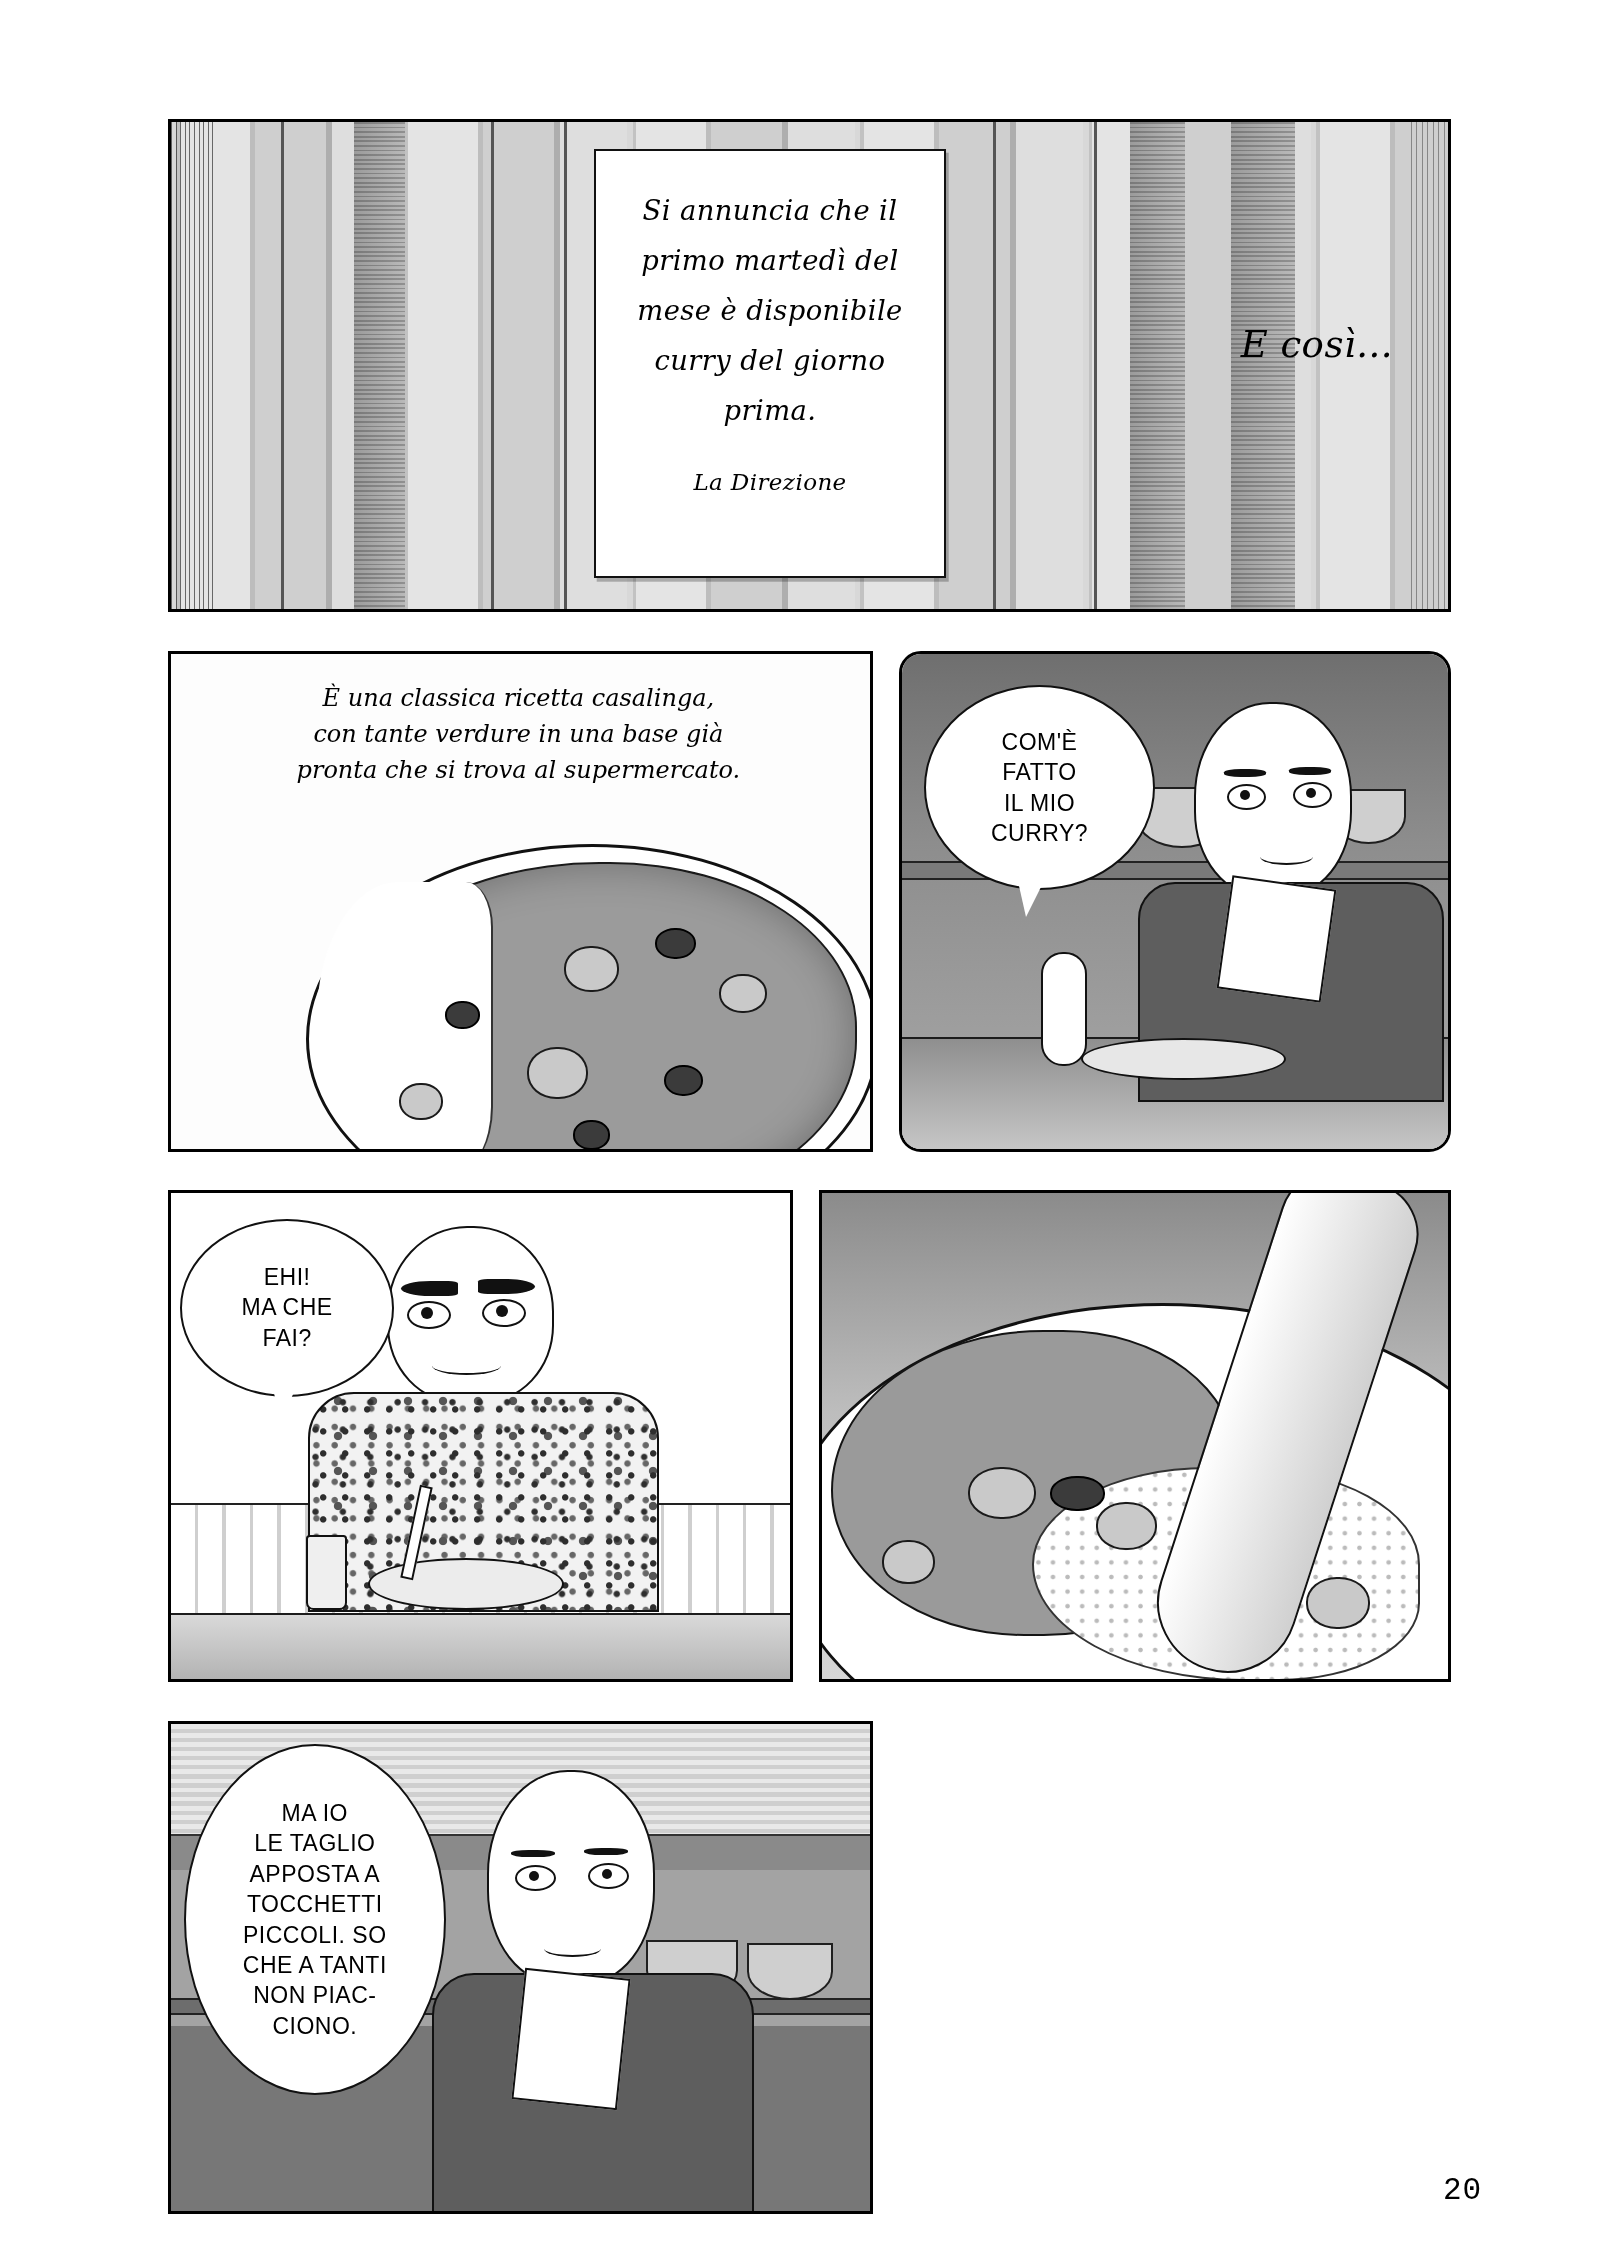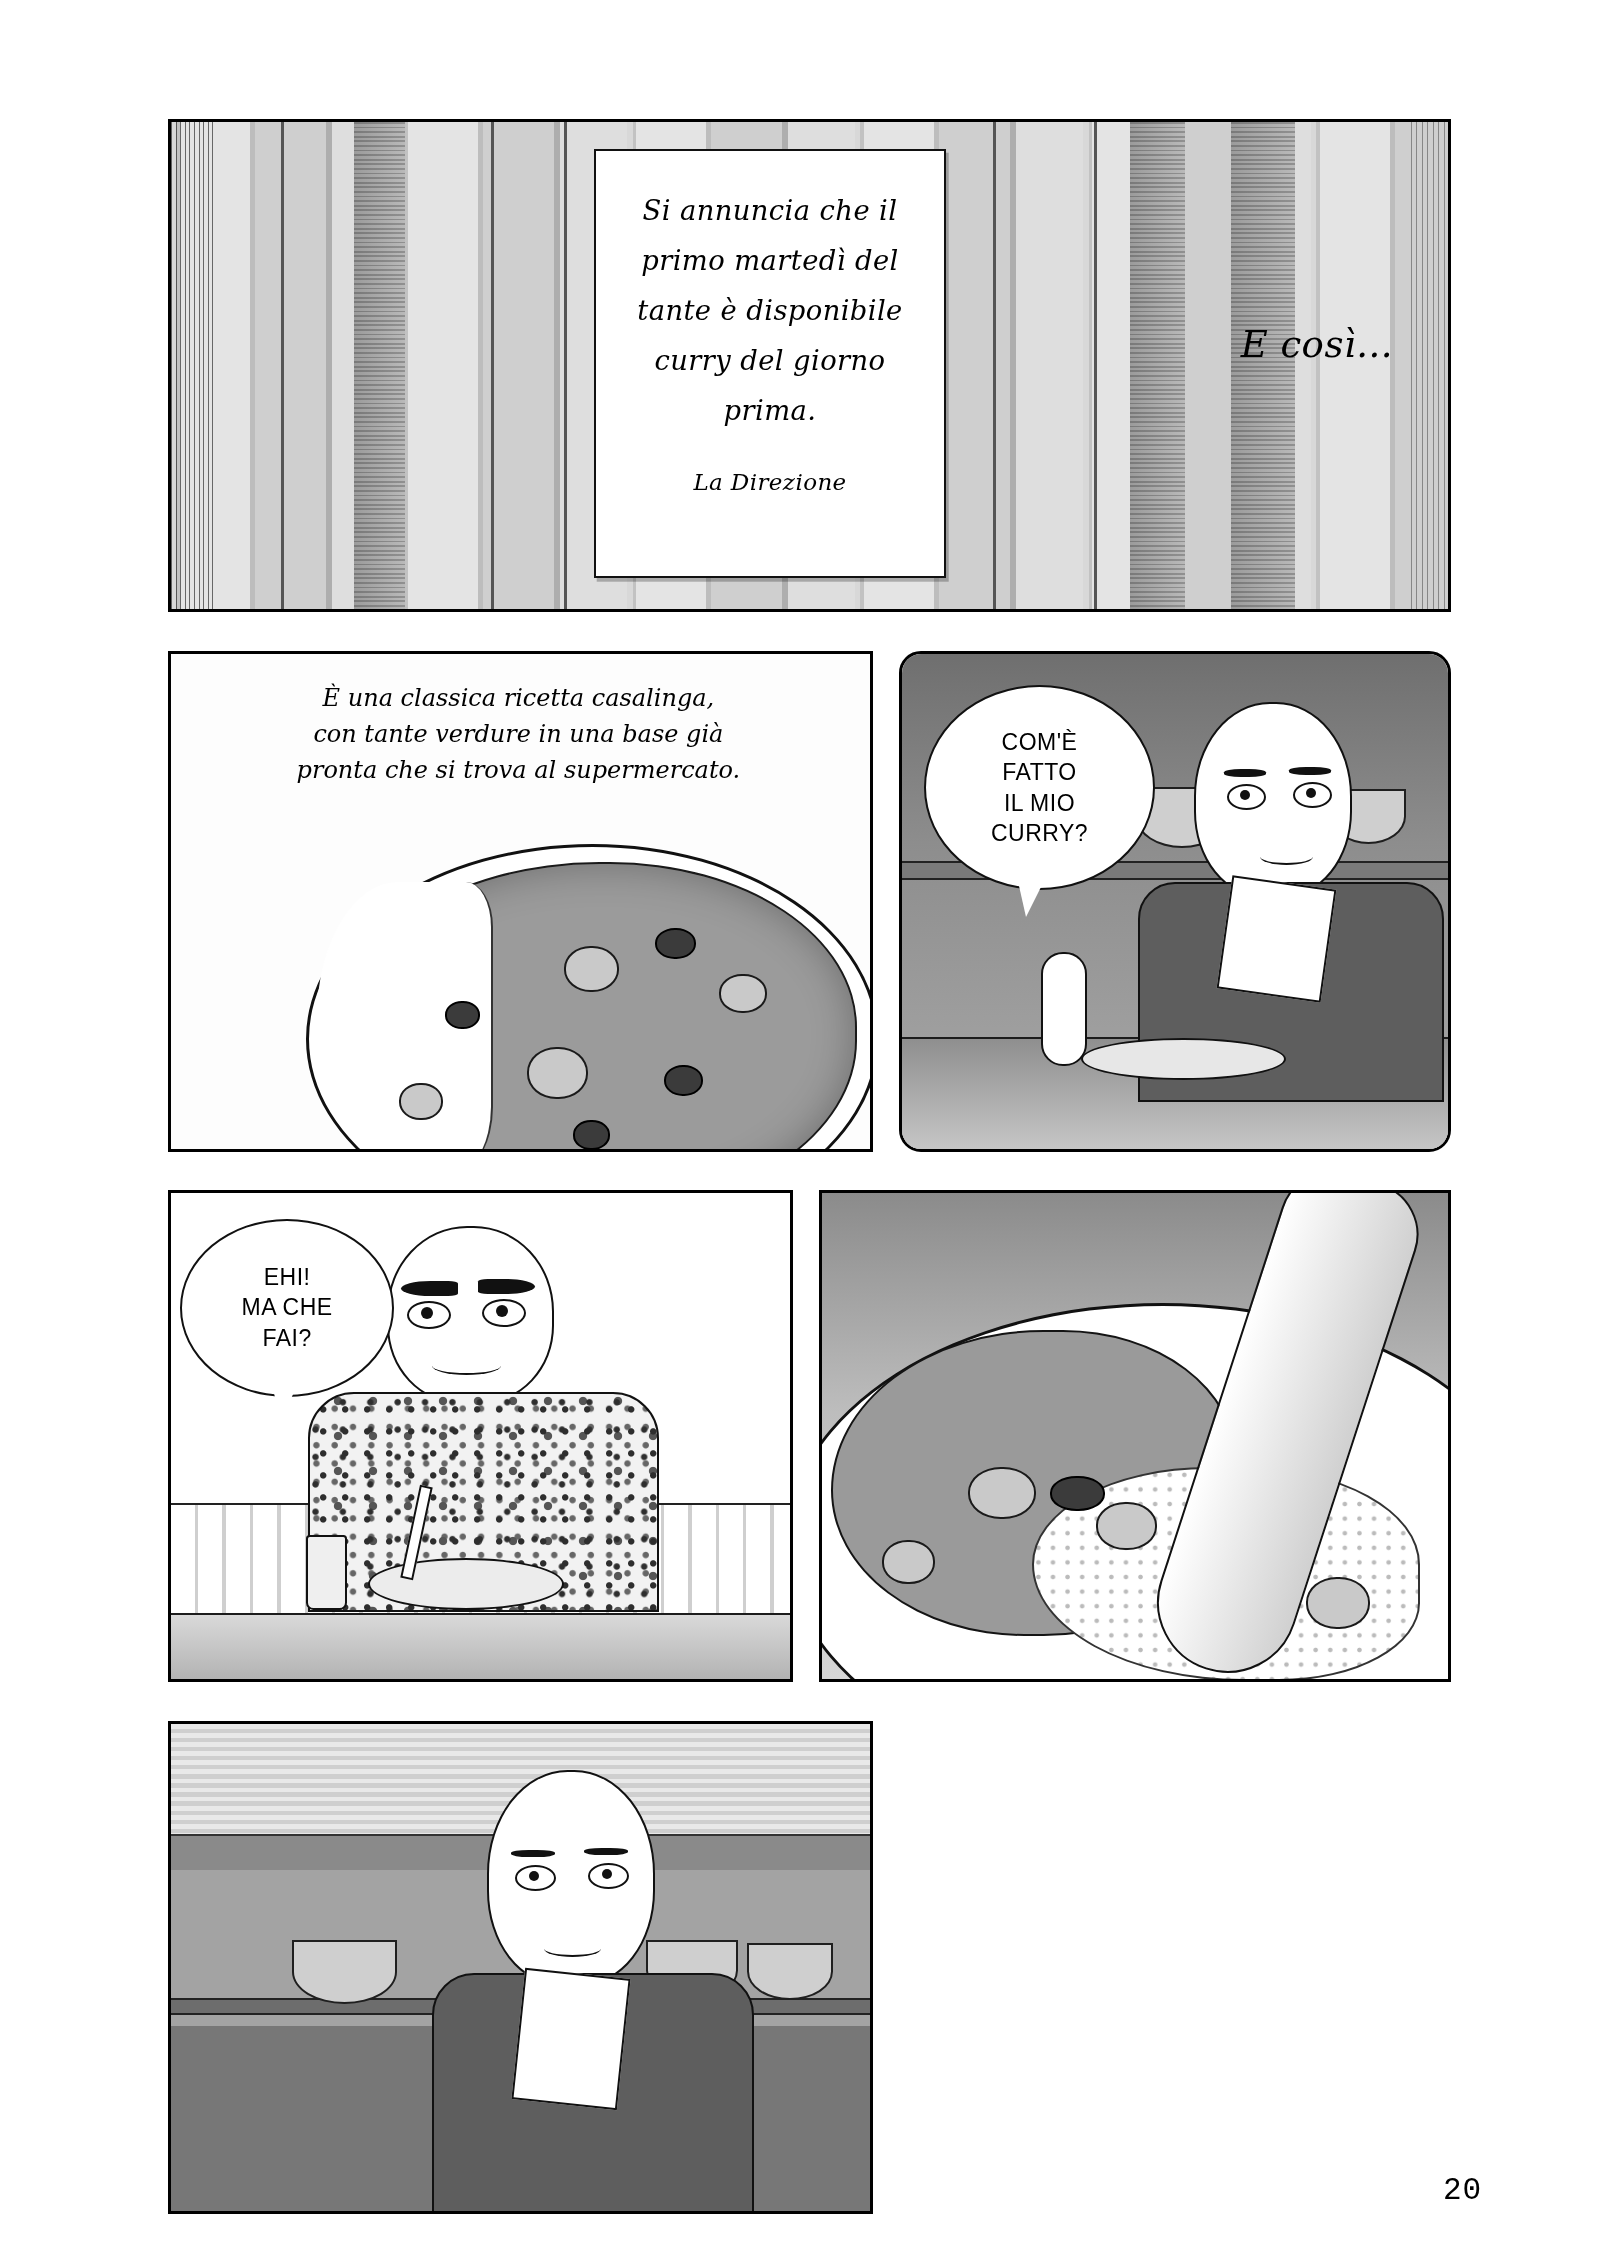--- a/index.html
+++ b/index.html
@@ -343,21 +343,21 @@
     <div class="plank-line" style="left:110px;"></div>
     <div class="plank-line" style="left:320px;"></div>
     <div class="plank-line" style="left:393px;"></div>
     <div class="plank-line" style="left:822px;"></div>
     <div class="plank-line" style="left:923px;"></div>
     <div class="hatch-right"></div>
 
     <div class="notice">
       <p>Si annuncia che il</p>
       <p>primo martedì del</p>
-      <p>tante è disponibile</p>
+      <p>mese è disponibile</p>
       <p>curry del giorno</p>
       <p>prima.</p>
       <p class="sig">La Direzione</p>
     </div>
 
     <div class="echoes">E così...</div>
   </div>
 
   <div class="panel" id="panel2">
     <div class="curry-bg"></div>
@@ -468,18 +468,28 @@
     <div class="brow" style="left:340px;top:126px;width:44px;height:7.3px;"></div>
     <div class="brow" style="left:413px;top:124px;width:44px;height:7.3px;"></div>
     <div class="eye" style="left:344px;top:141px;width:37px;height:22px;"></div>
     <div class="eye" style="left:417px;top:139px;width:37px;height:22px;"></div>
     <div class="pupil" style="left:358px;top:147px;width:10px;height:10px;"></div>
     <div class="pupil" style="left:431px;top:145px;width:10px;height:10px;"></div>
     <div class="mouth" style="left:373px;top:216px;width:57px;height:14.6px;"></div>
     <div class="body-robe" style="left:261px;top:249px;width:318px;height:243px;border-radius:42px 42px 0 0;"></div>
     <div class="body-robe" style="left:347px;top:249px;width:102px;height:128px;background:#fff;transform:rotate(6deg);"></div>
 
+    <div class="balloon" style="left:12.8px;top:20px;width:258px;height:347px;">
+      <span style="white-space:pre-line;">MA IO
+LE TAGLIO
+APPOSTA A
+TOCCHETTI
+PICCOLI. SO
+CHE A TANTI
+NON PIAC-
+CIONO.</span>
+    </div>
   </div>
 
 
   <div class="page-number">20</div>
 </div>
 
 
 </body></html>

